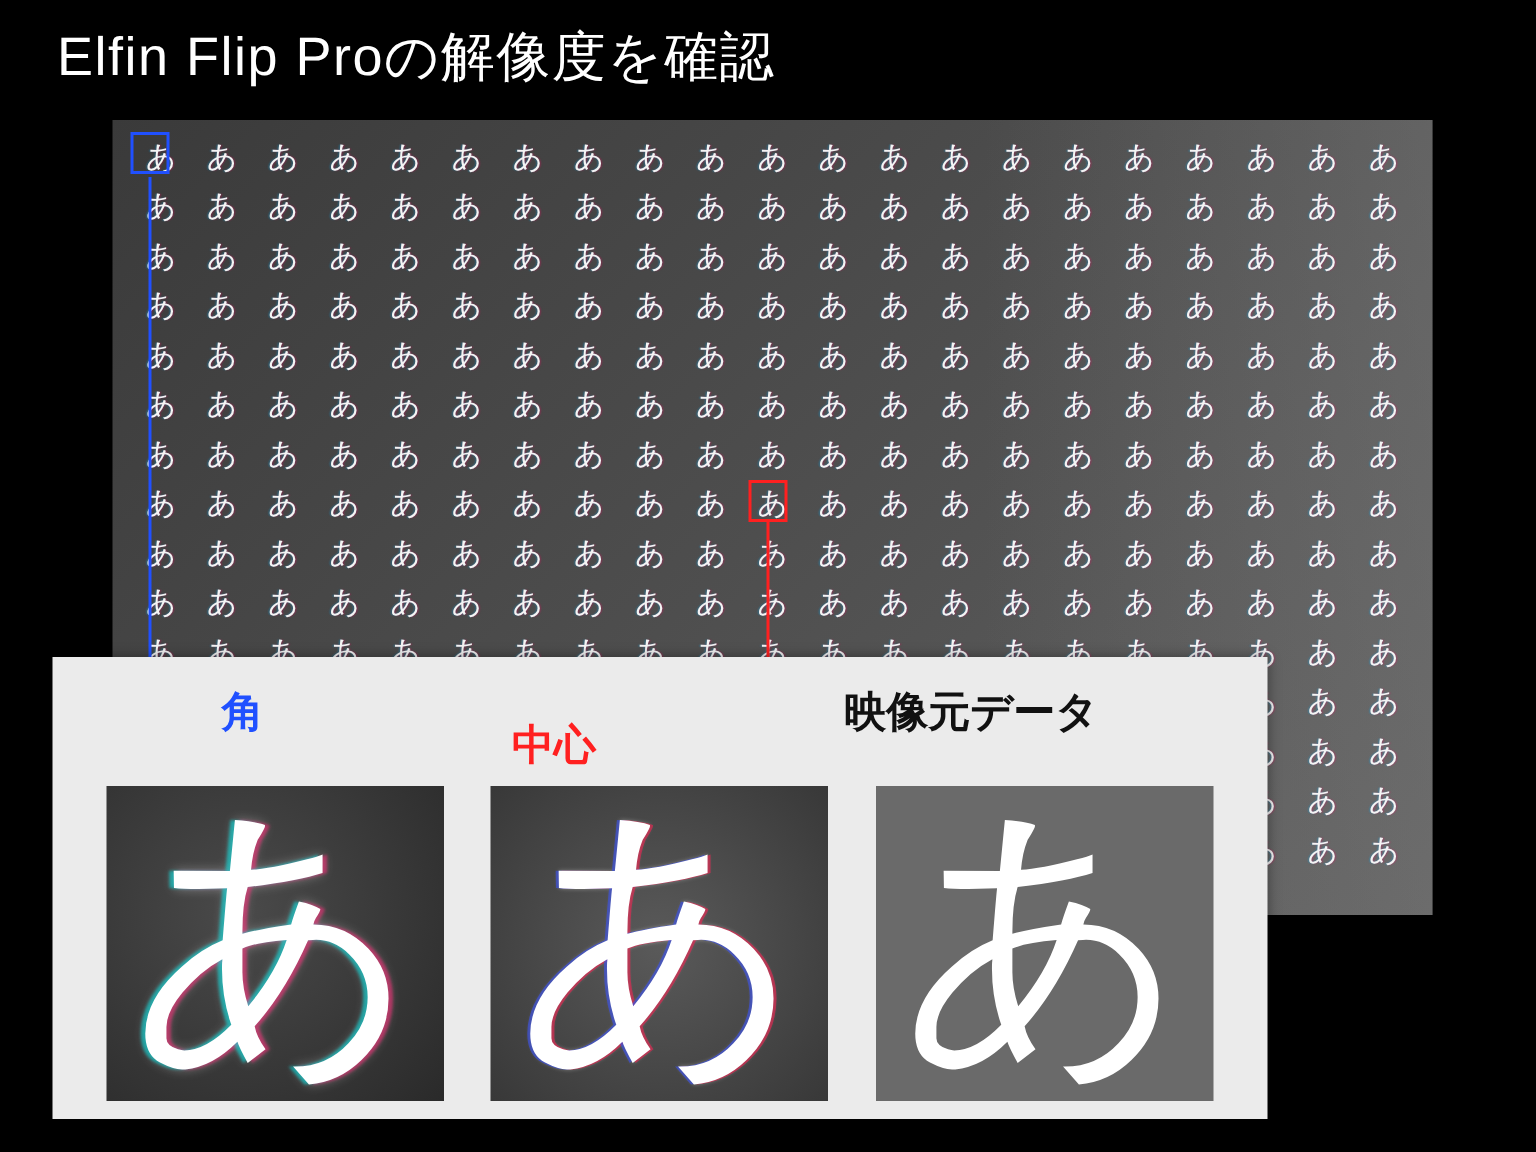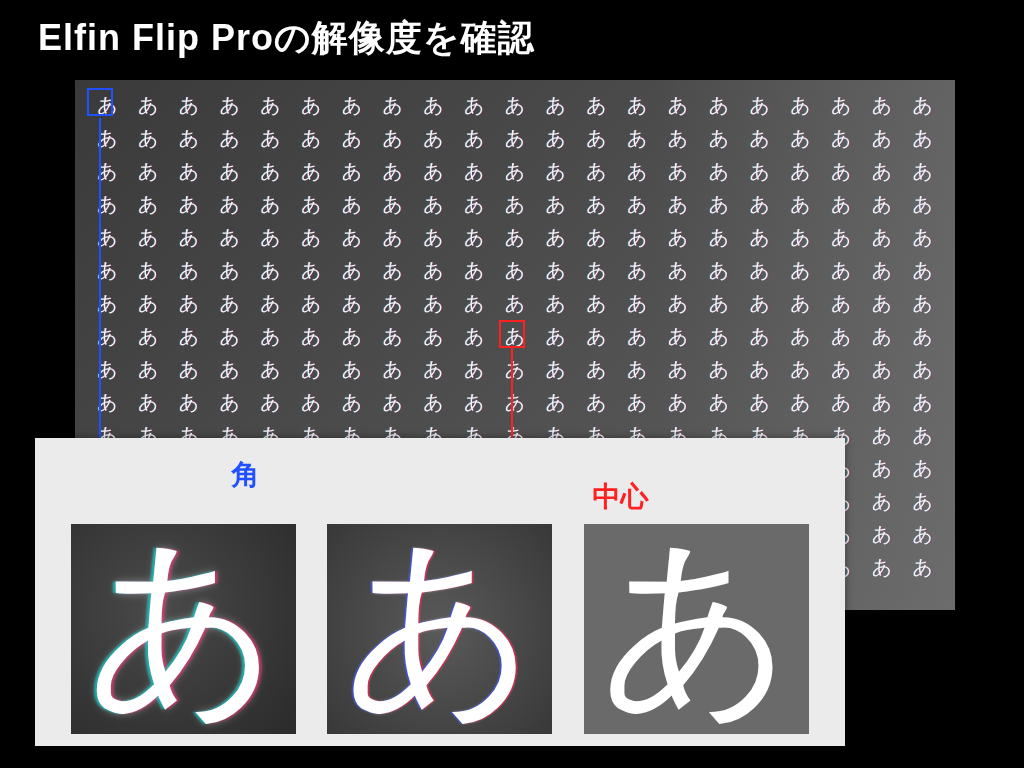--- a/index.html
+++ b/index.html
@@ -11,21 +11,21 @@
     font-family: "Hiragino Kaku Gothic ProN", "Yu Gothic", "Meiryo", sans-serif;
     color: #fff;
     overflow: hidden;
     position: relative;
   }
   .title {
     position: absolute;
     left: 38px;
     top: 14px;
     font-size: 36px;
-    font-weight: 700;
+    font-weight: 400;
     letter-spacing: 1px;
     font-family: "Segoe UI Light", "Yu Gothic Light", "Hiragino Sans", sans-serif;
   }
   .screen-area {
     position: absolute;
     left: 75px;
     top: 80px;
     width: 880px;
     height: 530px;
     background: linear-gradient(135deg, #3a3a3a 0%, #4a4a4a 40%, #565656 70%, #606060 100%);
@@ -514,20 +514,21 @@
 
 <div class="box-corner"></div>
 <div class="line-corner"></div>
 <div class="box-center"></div>
 <div class="line-center"></div>
 
 <div class="panel">
   <div class="labels">
     <div class="label-corner">角</div>
     <div class="label-center">中心</div>
+    <div class="label-source">映像元データ</div>
   </div>
   <div class="swatches">
     <div class="swatch swatch-corner">
       <div class="big-a chroma-soft">あ</div>
     </div>
     <div class="swatch swatch-center">
       <div class="big-a chroma-hard">あ</div>
     </div>
     <div class="swatch swatch-source">
       <div class="big-a clean">あ</div>

